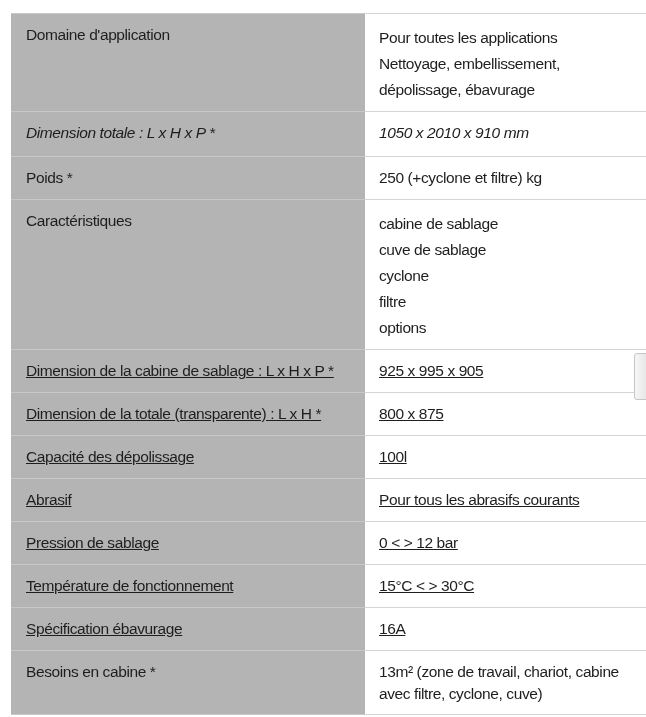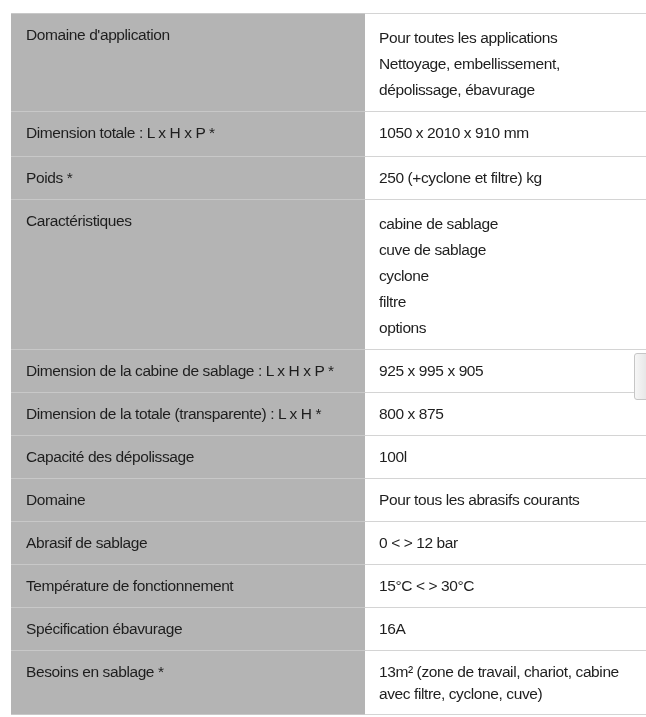--- a/index.html
+++ b/index.html
@@ -47,25 +47,25 @@
     }
     .spec-table td .line {
       display: block;
       white-space: nowrap;
     }
     .spec-table td.key .line {
       line-height: 26px;
     }
     .row-domain td.val { padding-top: 11px; padding-bottom: 7px; }
     .row-domain td { height: 98px; }
-    .row-dim td { height: 45px; }
+    .row-dim td { height: 45px; font-style: italic; }
     .row-weight td { height: 43px; }
     .row-caract td.val { padding-top: 11px; }
     .row-caract td { height: 150px; }
-    .row-std td { height: 43px; }
+    .row-std td { height: 43px; text-decoration: underline; }
     .row-space td { height: 64px; }
     .row-space td.val { line-height: 22px; padding-top: 10px; }
     .row-space td.val .line { line-height: 22px; }
 
     .scroll-thumb {
       position: absolute;
       left: 634px;
       top: 353px;
       width: 14px;
       height: 47px;
@@ -137,29 +137,29 @@
     <tr class="row-std">
       <td class="key">
         <span class="line">Capacité des dépolissage</span>
       </td>
       <td class="val">
         <span class="line">100l</span>
       </td>
     </tr>
     <tr class="row-std">
       <td class="key">
-        <span class="line">Domaine</span>
+        <span class="line">Abrasif</span>
       </td>
       <td class="val">
         <span class="line">Pour tous les abrasifs courants</span>
       </td>
     </tr>
     <tr class="row-std">
       <td class="key">
-        <span class="line">Abrasif de sablage</span>
+        <span class="line">Pression de sablage</span>
       </td>
       <td class="val">
         <span class="line">0 &lt; &gt; 12 bar</span>
       </td>
     </tr>
     <tr class="row-std">
       <td class="key">
         <span class="line">Température de fonctionnement</span>
       </td>
       <td class="val">
@@ -169,21 +169,21 @@
     <tr class="row-std">
       <td class="key">
         <span class="line">Spécification ébavurage</span>
       </td>
       <td class="val">
         <span class="line">16A</span>
       </td>
     </tr>
     <tr class="row-space">
       <td class="key">
-        <span class="line">Besoins en sablage *</span>
+        <span class="line">Besoins en cabine *</span>
       </td>
       <td class="val">
         <span class="line">13m² (zone de travail, chariot, cabine</span>
         <span class="line">avec filtre, cyclone, cuve)</span>
       </td>
     </tr>
   </tbody>
 </table>
 
 <div class="scroll-thumb"></div>

